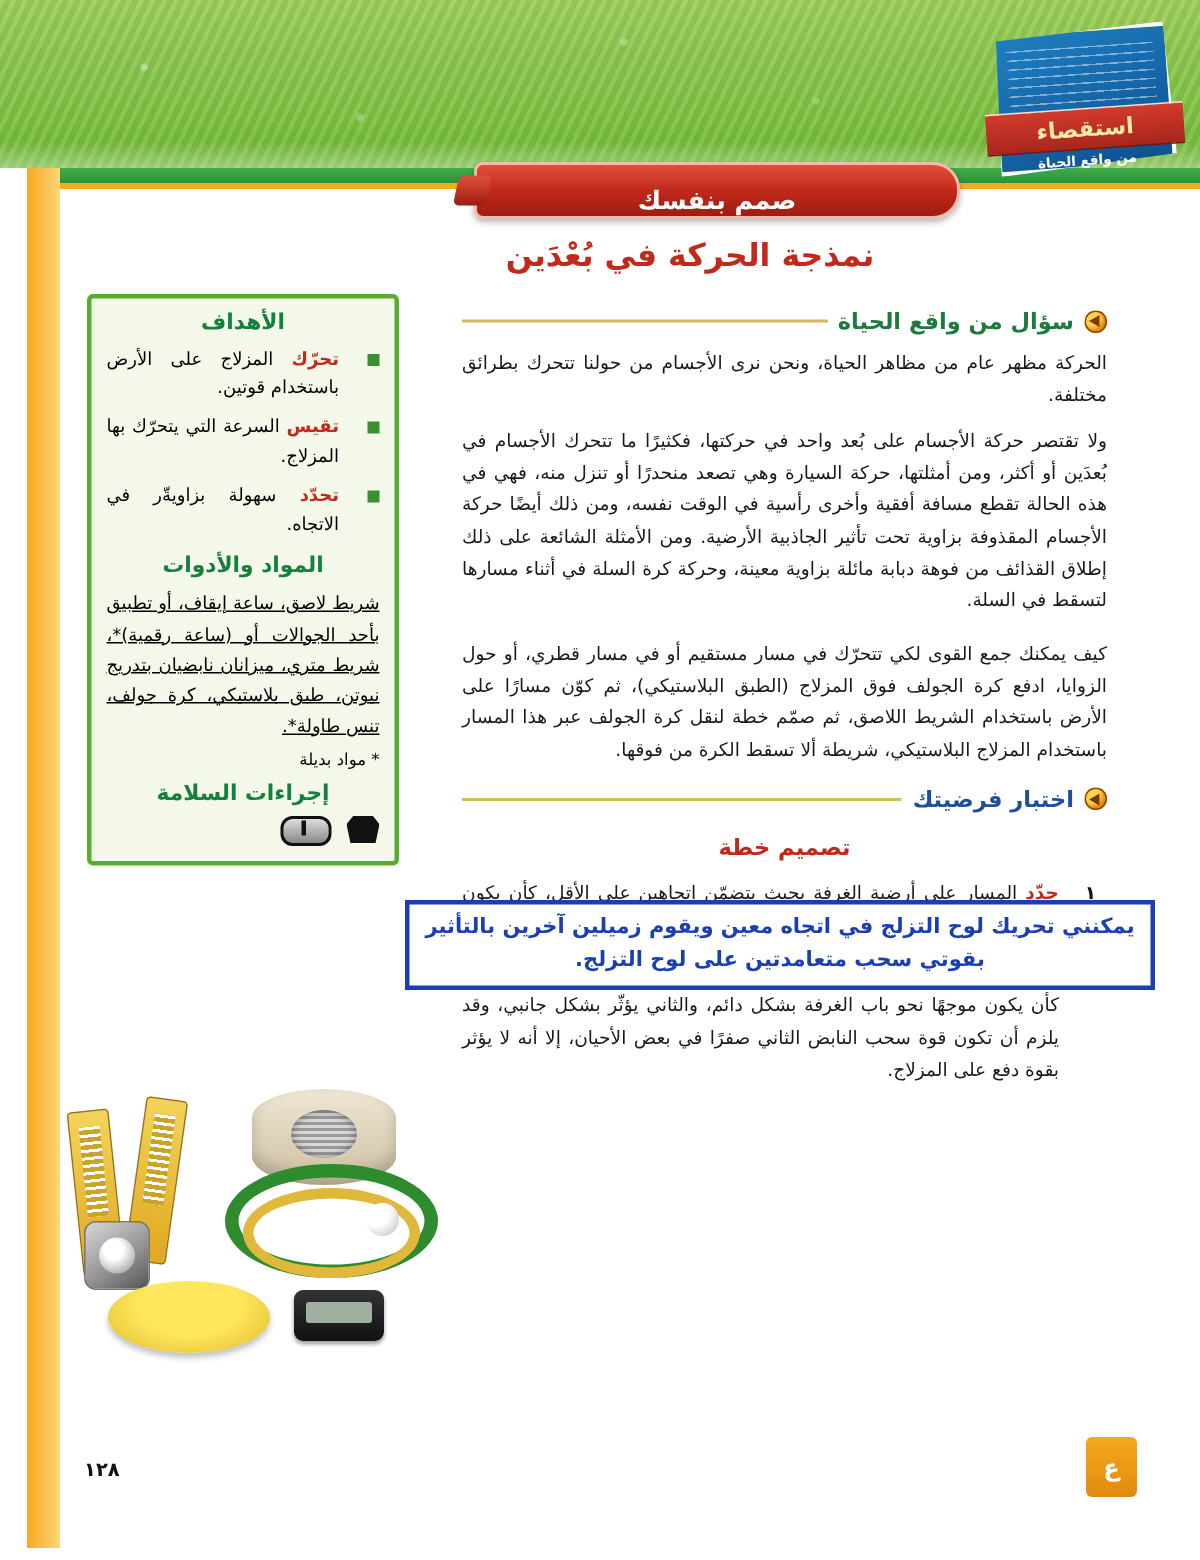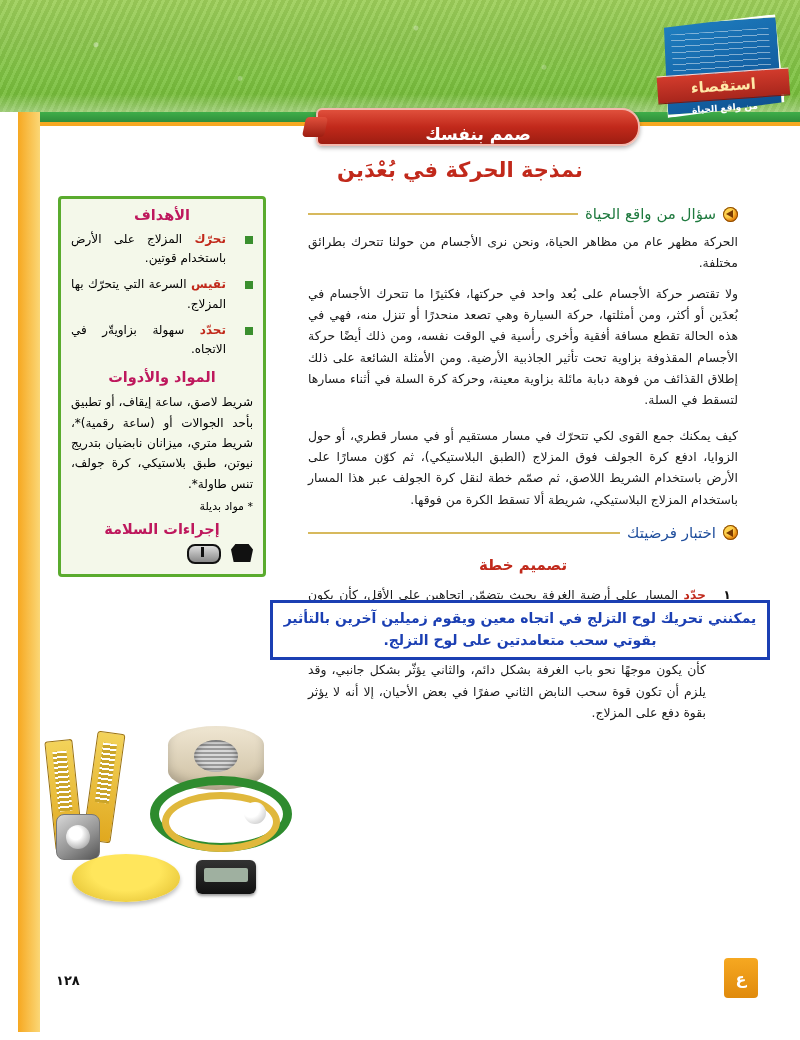--- a/index.html
+++ b/index.html
@@ -103,21 +103,21 @@
     text-align:center;color:#c1291b;font-weight:bold;font-size:21px;
   }
 
   
   .content{
     position:absolute;top:205px;right:62px;width:430px;
     color:#1a1a1a;
   }
   .sec-head{
     display:flex;align-items:center;gap:7px;
-    color:#1f7a3f;font-weight:normal;font-size:15px;
+    color:#1f7a3f;font-weight:bold;font-size:15px;
     margin:0 0 8px 0;
   }
   .sec-head.blue{color:#1f4e9c;}
   .sec-head .bullet-ic{
     width:15px;height:15px;border-radius:50%;
     background:radial-gradient(circle at 35% 35%,#ffd24d 0 35%,#e98a12 60%,#b85c06 100%);
     box-shadow:0 0 0 1px #8a4b04 inset;
     position:relative;flex:none;
   }
   .sec-head .bullet-ic:after{
@@ -167,32 +167,32 @@
   
   .sidebar{
     position:absolute;top:196px;left:58px;width:208px;
     background:#f4f8ea;
     border:3px solid #5aab2e;
     border-radius:4px;
     padding:8px 10px 10px 10px;
     box-sizing:border-box;
   }
   .sb-title{
-    color:#be185d;font-weight:bold;font-size:14.5px;text-align:center;margin:0 0 7px 0;
+    color:#15803d;font-weight:bold;font-size:14.5px;text-align:center;margin:0 0 7px 0;
   }
   .sb-list{margin:0 0 10px 0;padding:0;list-style:none;}
   .sb-list li{
     display:flex;gap:19px;font-size:12px;line-height:1.6;margin-bottom:7px;text-align:justify;
   }
   .sq{
     flex:none;width:8px;height:8px;background:#3a8f2e;margin-top:6px;
   }
   .sb-list b{color:#c1291b;}
   .sb-para{
-    font-size:12px;line-height:1.7;margin:0 0 6px 0;text-align:justify;
+    font-size:12px;line-height:1.7;margin:0 0 6px 0;text-align:justify;text-decoration:underline;
   }
   .sb-note{font-size:11px;margin:0 0 8px 0;}
   .safety-icons{display:flex;gap:10px;justify-content:flex-start;margin-top:4px;}
   .ic-goggles{
     width:30px;height:16px;border:2px solid #111;border-radius:8px;
     background:linear-gradient(180deg,#ddd 0%,#888 100%);
     position:relative;
   }
   .ic-goggles:after{
     content:"";position:absolute;left:12px;top:1px;width:3px;height:10px;background:#111;

